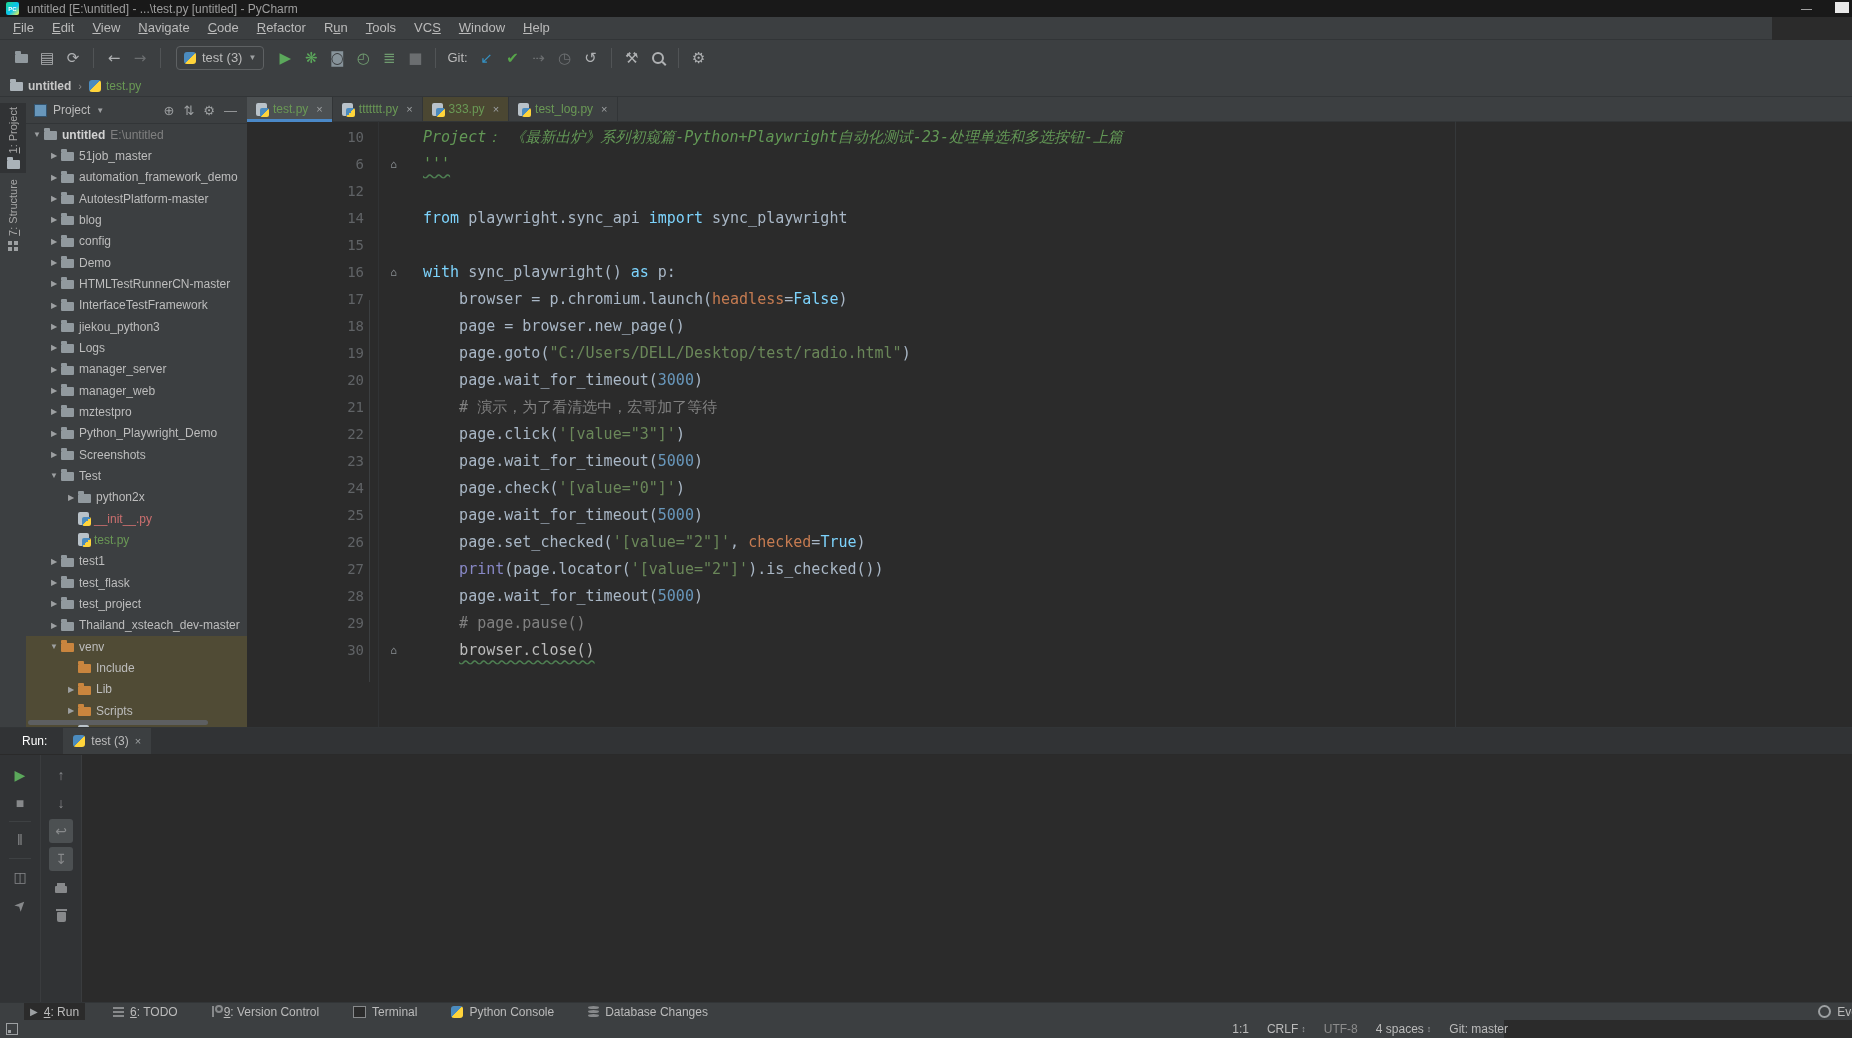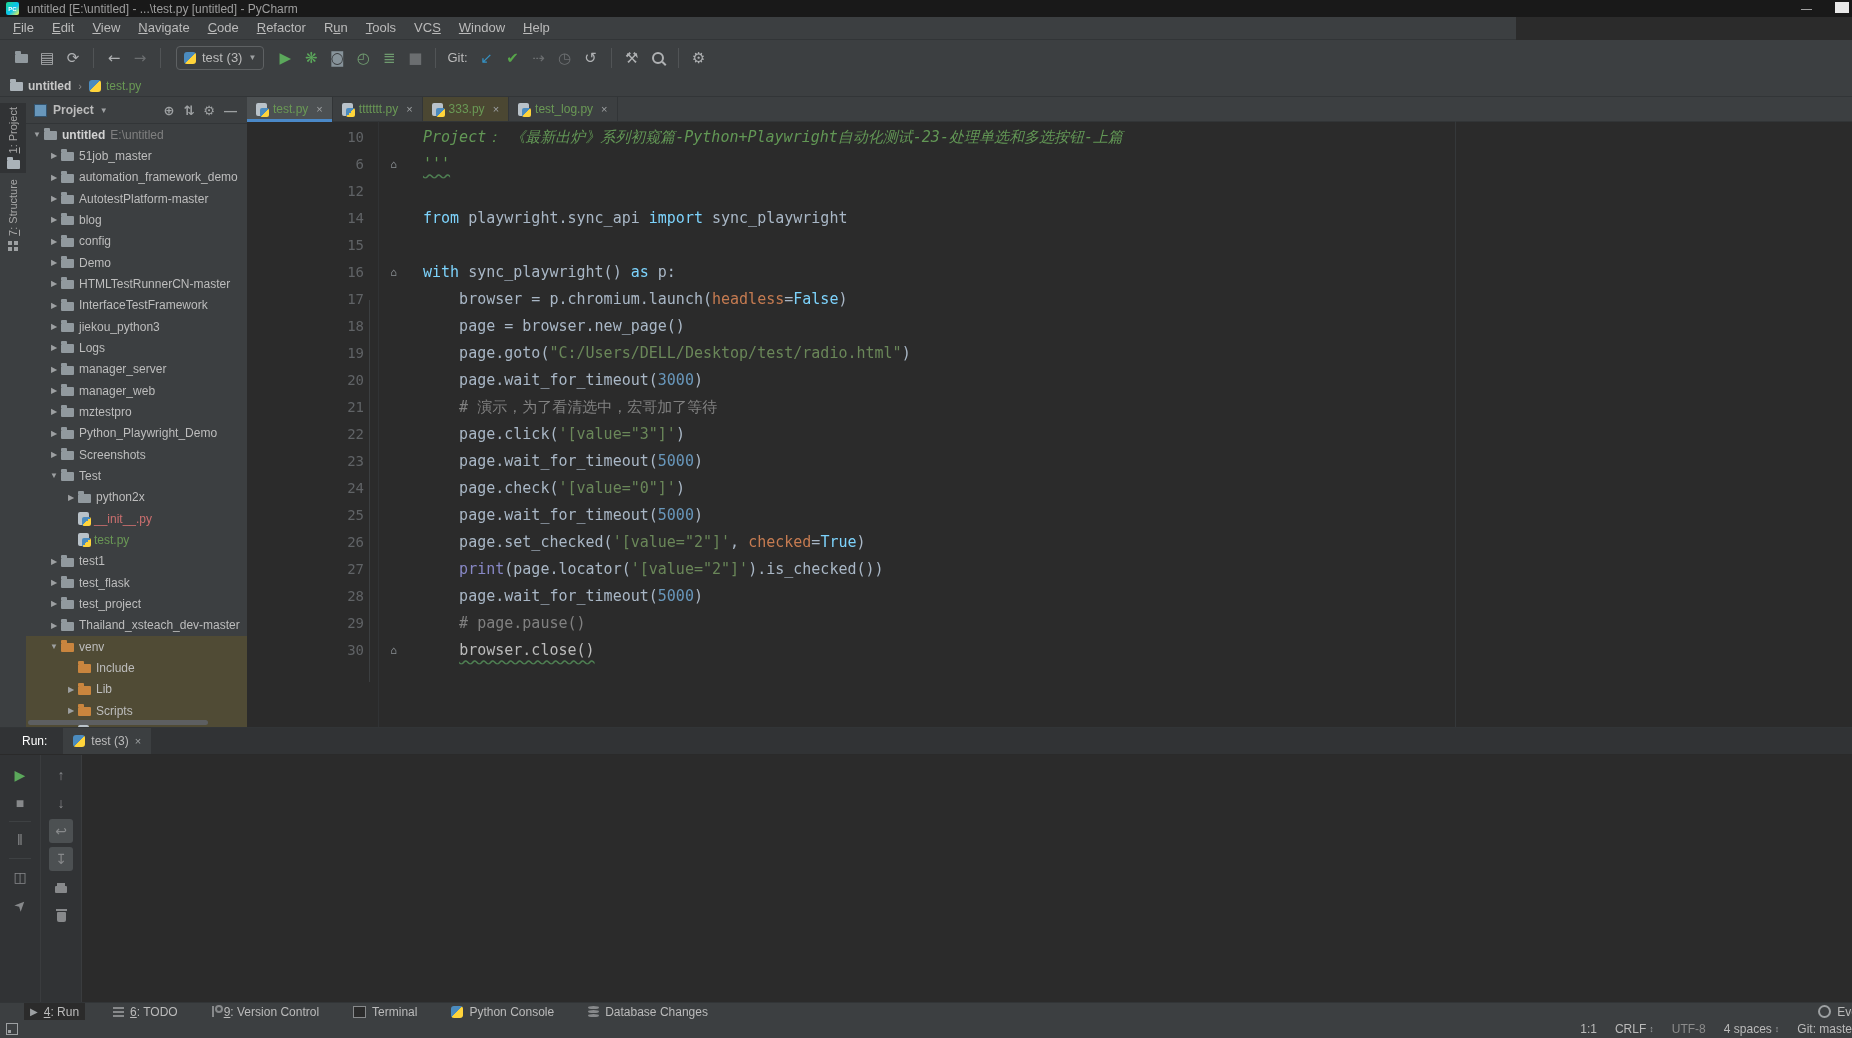--- a/index.html
+++ b/index.html
@@ -13,21 +13,21 @@
   .pcicon{width:13px;height:13px;margin:0 8px 0 6px;border-radius:2px;
           background:linear-gradient(135deg,#21d789,#07c3f2 55%,#fcf84a);
           font-size:6px;font-weight:bold;color:#fff;display:flex;align-items:center;justify-content:center;}
   .pcicon::after{content:"PC";}
   .wtitle{font-size:12px;color:#9e9e9e;white-space:nowrap;}
   .winbtn{position:absolute;top:2px;color:#c8c8c8;font-size:11px;line-height:13px;}
   .winbtn.min{right:40px;}
   .winbtn.max{right:3px;width:14px;height:11px;background:#e9e9e9;}
 
   
-  .menubar{left:0;top:17px;width:1516px;height:23px;background:#3c3f41;display:flex;align-items:center;padding-left:4px;box-sizing:border-box;border-bottom:1px solid #323537;}
+  .menubar{left:0;top:17px;width:1772px;height:23px;background:#3c3f41;display:flex;align-items:center;padding-left:4px;box-sizing:border-box;border-bottom:1px solid #323537;}
   .menu-item{padding:0 9px;font-size:13px;color:#bbbbbb;line-height:22px;}
   .menu-item u{text-decoration:underline;}
 
   
   .toolbar{left:0;top:40px;width:1852px;height:35px;background:#3c3f41;display:flex;align-items:center;padding-left:8px;box-sizing:border-box;}
   .tbtn{min-width:24px;height:24px;display:flex;align-items:center;justify-content:center;margin:0 1px;}
   .tglyph{font-size:15px;color:#afb1b3;font-family:"DejaVu Sans",sans-serif;}
   .tglyph.dim{color:#6b6e70;}
   .tsep{width:1px;height:20px;background:#515456;margin:0 7px;}
   .tlabel{font-size:13px;color:#bbbbbb;margin:0 6px 0 4px;}
@@ -43,21 +43,21 @@
   .crumb .bold{font-weight:bold;color:#c7c7c7;}
 
   
   .leftbar{left:0;top:97px;width:26px;height:905px;background:#3c3f41;border-right:1px solid #323537;}
   .vitem{position:absolute;left:0;width:26px;display:flex;flex-direction:column;align-items:center;gap:5px;padding:4px 0;}
   .vitem.active{background:#313335;}
   .vtext{writing-mode:vertical-rl;transform:rotate(180deg);font-size:11px;color:#a7a7a7;white-space:nowrap;}
   .vtext u{text-decoration:underline;}
 
   .project{left:26px;top:97px;width:221px;height:630px;background:#3c3f41;border-right:1px solid #323537;overflow:hidden;}
-  .pheader{height:26px;display:flex;align-items:center;padding:0 6px;gap:6px;border-bottom:1px solid #323537;font-weight:bold;}
+  .pheader{height:26px;display:flex;align-items:center;padding:0 6px;gap:6px;border-bottom:1px solid #323537;}
   .pheader .ptitle{font-size:12px;color:#bbbbbb;}
   .pheader .dn{font-size:8px;color:#9da0a2;}
   .pheader .sq{width:11px;height:11px;background:#6897bb;border:1px solid #32536e;margin-left:2px;}
   .phicons{margin-left:auto;display:flex;align-items:center;gap:9px;padding-right:4px;}
   .phicons span{color:#9da0a2;font-size:13px;}
   .tree{position:absolute;top:27px;left:0;right:0;bottom:0;}
   .trow{height:21.33px;display:flex;align-items:center;white-space:nowrap;font-size:12px;color:#bdbdbd;}
   .trow.ybg{background:#504b35;}
   .tarrow{width:14px;text-align:center;font-size:8px;color:#9da0a2;flex:none;}
   .tlab{margin-left:5px;}
@@ -135,21 +135,21 @@
   .ic-struct{width:4px;height:4px;background:#9da0a2;box-shadow:6px 0 0 #9da0a2,0 6px 0 #9da0a2,6px 6px 0 #9da0a2;margin:0 6px 6px 0;}
   .ic-star{color:#9da0a2;font-size:12px;}
 
   
   .bottombar{left:0;top:1002px;width:1852px;height:18px;background:#3c3f41;border-top:1px solid #323537;display:flex;align-items:center;padding-left:24px;box-sizing:border-box;gap:22px;}
   .bitem{display:flex;align-items:center;gap:6px;font-size:12px;color:#bbbbbb;height:18px;padding:0 6px;}
   .bitem u{text-decoration:underline;}
   .bitem.active{background:#2b2b2b;}
   .bitem .bic{font-size:10px;color:#9da0a2;}
   .bright{margin-left:auto;display:flex;align-items:center;gap:6px;font-size:12px;padding-right:0;transform:translateX(6px);}
-  .statusbar{left:0;top:1020px;width:1852px;height:18px;background:#3c3f41;display:flex;align-items:center;box-sizing:border-box;padding:0 0 0 6px;}
+  .statusbar{left:0;top:1020px;width:1504px;height:18px;background:#3c3f41;display:flex;align-items:center;box-sizing:border-box;padding:0 0 0 6px;}
   .swicon{width:10px;height:10px;border:1px solid #9da0a2;position:relative;}
   .swicon::after{content:"";position:absolute;left:1px;bottom:1px;width:3px;height:3px;background:#9da0a2;}
   .sitems{margin-left:auto;display:flex;align-items:center;gap:18px;font-size:12px;color:#bbbbbb;white-space:nowrap;transform:translateX(4px);}
   .sitem{display:flex;align-items:center;gap:3px;}
   .sitem.dim{color:#8c8c8c;}
   .sarr{font-size:9px;color:#9da0a2;}
 </style>
 </head>
 <body>
 

